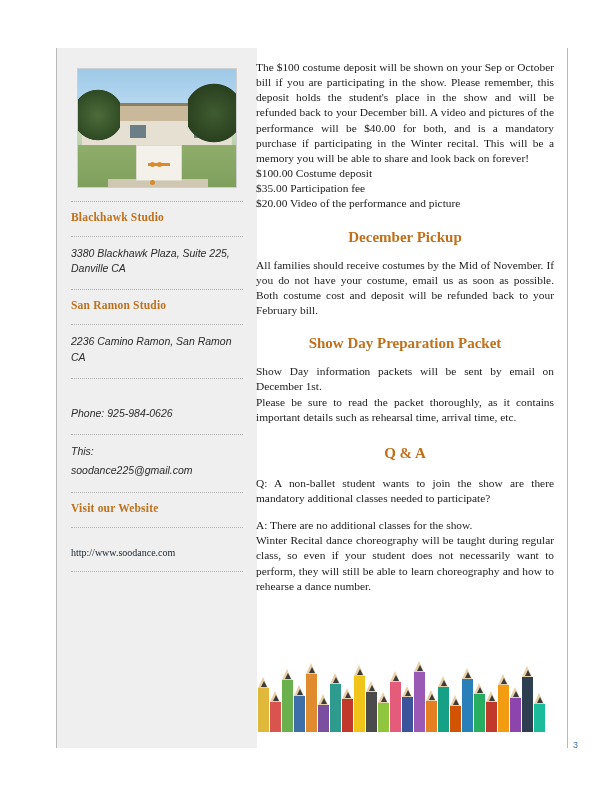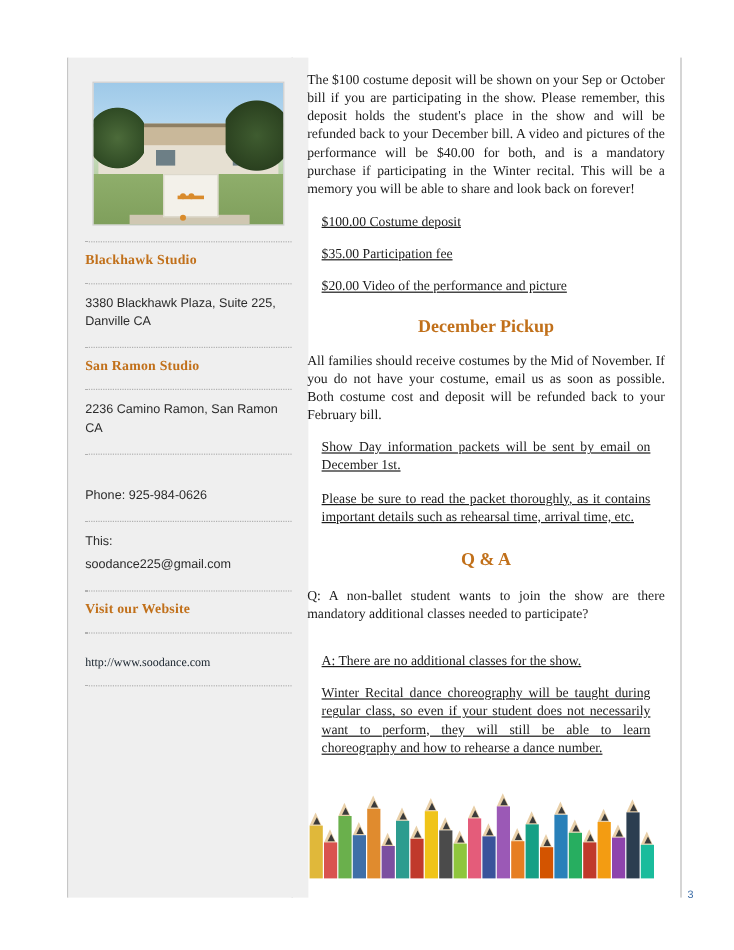--- a/index.html
+++ b/index.html
@@ -158,20 +158,21 @@
     color: #c1701a;
     letter-spacing: .2px;
     margin: 0 0 2px 0;
   }
   .side-text {
     font-family: "Liberation Sans", sans-serif;
     font-size: 10.5px;
     color: #2b2b2b;
     line-height: 1.45;
     margin: 4px 0 0 0;
+    font-style: italic;
   }
   .side-link {
     font-family: "Liberation Serif", serif;
     font-size: 10px;
     color: #16212b;
     margin: 19px 0 0 0;
     word-break: break-all;
   }
 
   
@@ -183,22 +184,21 @@
   }
   p.body {
     font-family: "Liberation Serif", serif;
     font-size: 11.4px;
     line-height: 1.33;
     color: #1b1b1b;
     text-align: justify;
     margin: 0 0 0 0;
   }
   p.tight {
-    margin: 12px;
-    text-decoration: underline;
+    margin: 0;
   }
   h2.section {
     font-family: "Liberation Serif", serif;
     font-weight: bold;
     font-size: 15px;
     color: #c1701a;
     text-align: center;
     margin: 17px 0 12px 0;
   }
   h2.qa {
@@ -318,20 +318,21 @@
 
     <p class="body">The $100 costume deposit will be shown on your Sep or October bill if you are participating in the show. Please remember, this deposit holds the student's place in the show and will be refunded back to your December bill. A video and pictures of the performance will be $40.00 for both, and is a mandatory  purchase if participating in the Winter recital. This will be a memory you will be able to share and look back on forever!</p>
 
     <p class="body tight">$100.00 Costume deposit</p>
     <p class="body tight">$35.00 Participation fee</p>
     <p class="body tight">$20.00 Video of the performance and picture</p>
 
     <h2 class="section">December Pickup</h2>
     <p class="body">All families should receive costumes by the Mid of November. If you do not have your costume, email us as soon as possible. Both costume cost and deposit will be refunded back to your February bill.</p>
 
+    <h2 class="section">Show Day Preparation Packet</h2>
     <p class="body tight">Show Day information packets will be sent by email on December 1st.</p>
     <p class="body tight">Please be sure to read the packet thoroughly, as it contains important details such as rehearsal time, arrival time, etc.</p>
 
     <h2 class="section qa">Q &amp; A</h2>
     <p class="body qa-q">Q: A non-ballet student wants to join the show are there mandatory additional classes needed to participate?</p>
     <div class="spacer-12"></div>
     <p class="body tight qa-q">A: There are no additional classes for the show.</p>
     <p class="body tight">Winter Recital dance choreography will be taught during regular class, so even if your student does not necessarily want to perform, they will still be able to learn choreography and how to rehearse a dance number.</p>
   </main>
 

